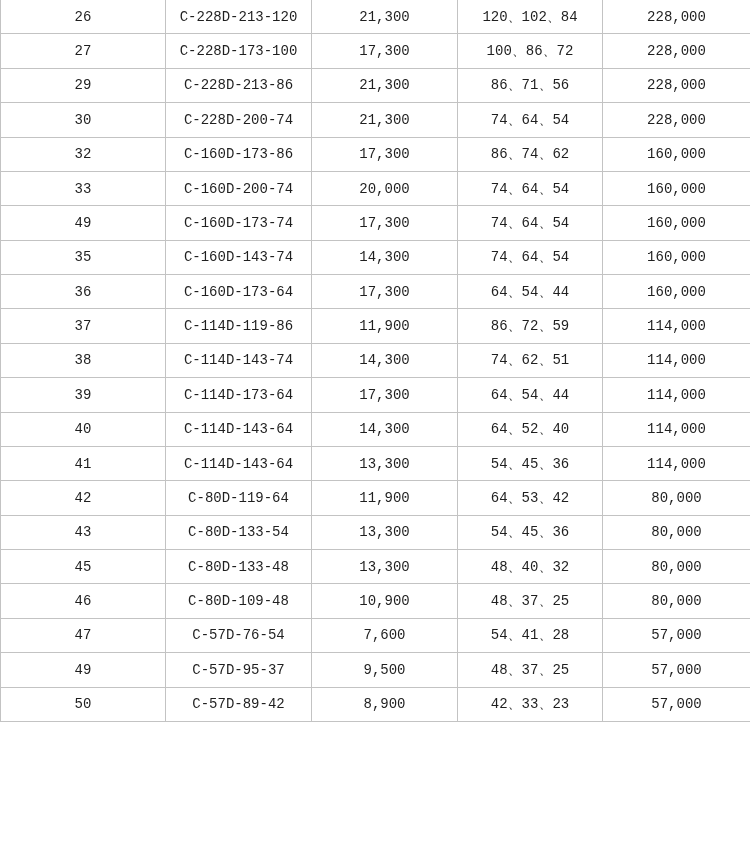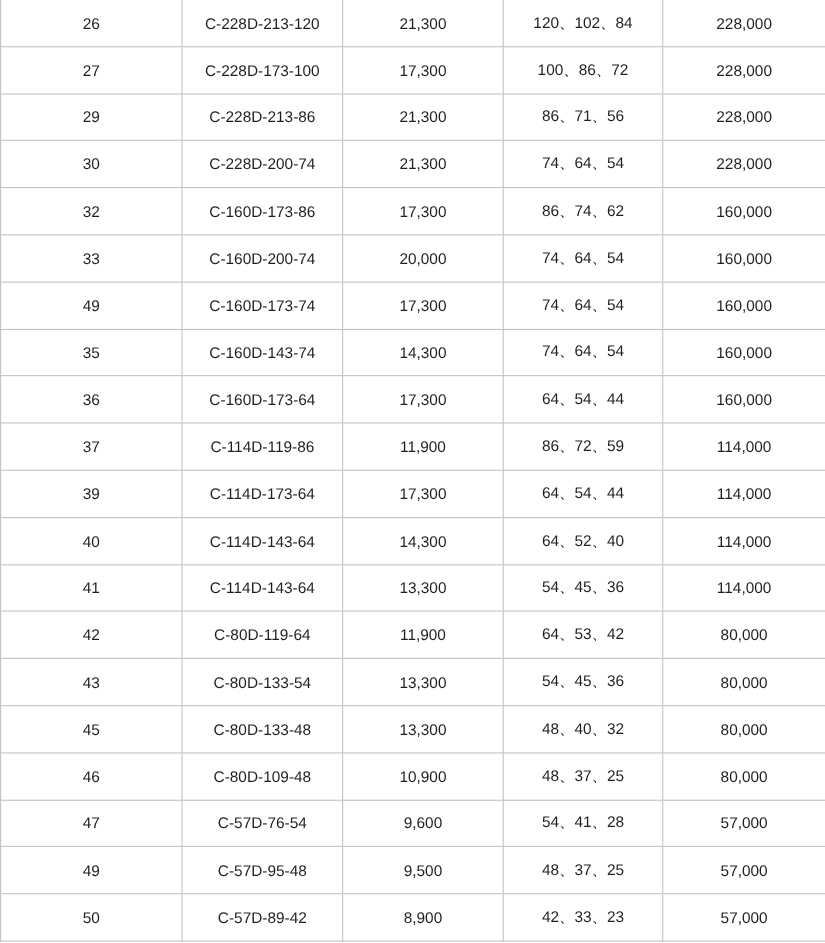--- a/index.html
+++ b/index.html
@@ -8,24 +8,25 @@
     background: #ffffff;
   }
   body {
     width: 750px;
     height: 857px;
     overflow: hidden;
     font-family: "Liberation Sans", sans-serif;
   }
   table.spec-table {
     width: 750px;
-    height: 857px;
+    height: 723px;
     border-collapse: collapse;
     table-layout: fixed;
     margin-top: -1px; 
+    font-family: Liberation Mono, monospace;
   }
   table.spec-table td {
     border: 1px solid #c3c3c3;
     text-align: center;
     vertical-align: middle;
     font-size: 14px;
     color: #1f1f1f;
     padding: 0 2px;
     background: #ffffff;
     white-space: nowrap;
@@ -108,20 +109,27 @@
         <td>160,000</td>
       </tr>
       <tr>
         <td>37</td>
         <td>C-114D-119-86</td>
         <td>11,900</td>
         <td>86、72、59</td>
         <td>114,000</td>
       </tr>
       <tr>
+        <td>38</td>
+        <td>C-114D-143-74</td>
+        <td>14,300</td>
+        <td>74、62、51</td>
+        <td>114,000</td>
+      </tr>
+      <tr>
         <td>39</td>
         <td>C-114D-173-64</td>
         <td>17,300</td>
         <td>64、54、44</td>
         <td>114,000</td>
       </tr>
       <tr>
         <td>40</td>
         <td>C-114D-143-64</td>
         <td>14,300</td>
@@ -159,27 +167,27 @@
       <tr>
         <td>46</td>
         <td>C-80D-109-48</td>
         <td>10,900</td>
         <td>48、37、25</td>
         <td>80,000</td>
       </tr>
       <tr>
         <td>47</td>
         <td>C-57D-76-54</td>
-        <td>9,600</td>
+        <td>7,600</td>
         <td>54、41、28</td>
         <td>57,000</td>
       </tr>
       <tr>
         <td>49</td>
-        <td>C-57D-95-48</td>
+        <td>C-57D-95-37</td>
         <td>9,500</td>
         <td>48、37、25</td>
         <td>57,000</td>
       </tr>
       <tr>
         <td>50</td>
         <td>C-57D-89-42</td>
         <td>8,900</td>
         <td>42、33、23</td>
         <td>57,000</td>

